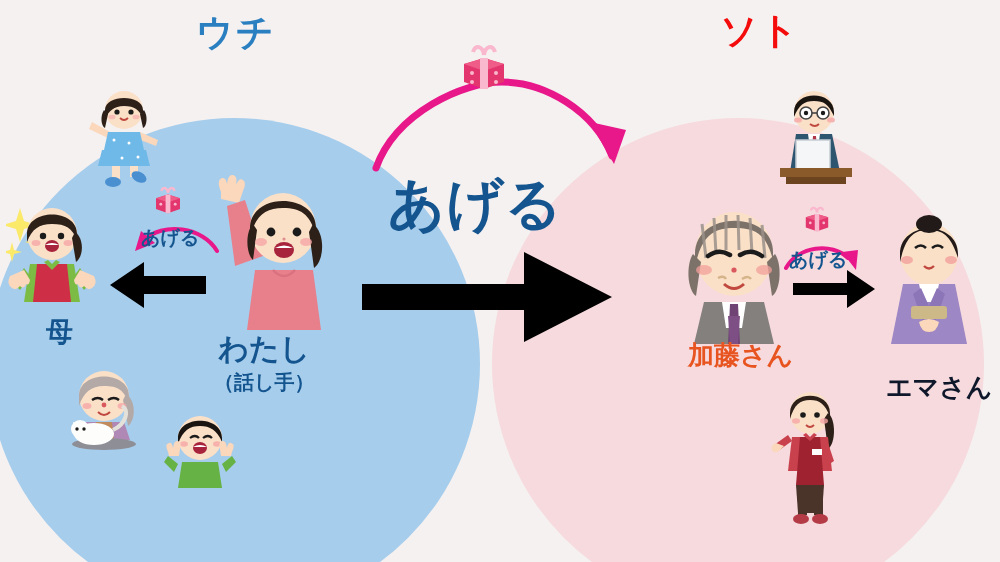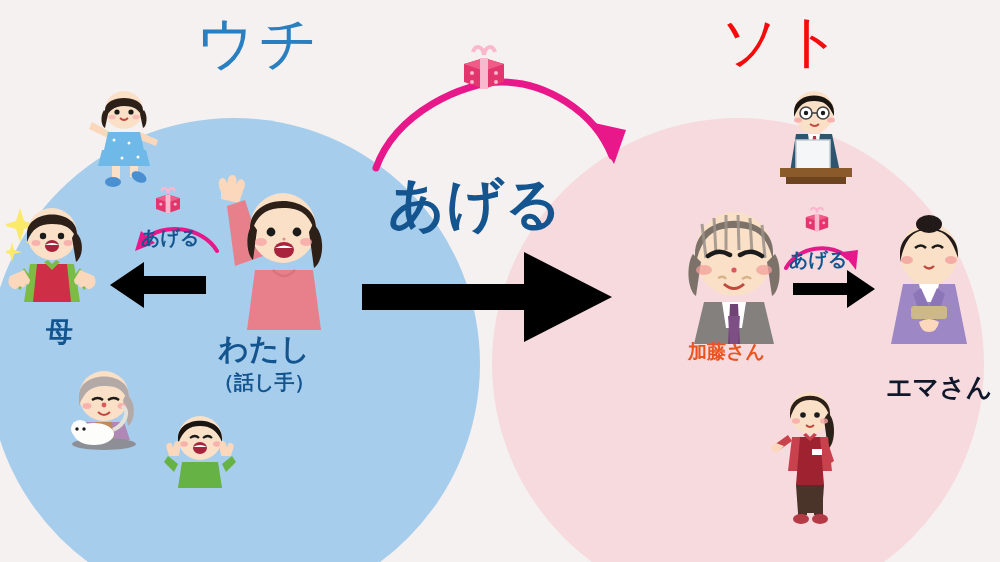--- a/index.html
+++ b/index.html
@@ -11,22 +11,22 @@
   }
   .stage{position:absolute;inset:0;}
 
   
   .circle{position:absolute;border-radius:50%;}
   #uchi-circle{left:-12px;top:118px;width:492px;height:492px;background:#a6cdec;}
   #soto-circle{left:492px;top:118px;width:492px;height:492px;background:#f6dade;}
 
   
   .group-label{
-    position:absolute;font-weight:400;letter-spacing:.06em;
-    font-size:58px;line-height:1;white-space:nowrap;
+    position:absolute;font-weight:700;letter-spacing:.06em;
+    font-size:37px;line-height:1;white-space:nowrap;
     font-family:"DejaVu Sans","Liberation Sans",sans-serif;
   }
   #uchi-label{left:196px;top:14px;color:#2a7fc1;}
   #soto-label{left:700px;top:12px;color:#f40b0b;margin-left:20px;}
 
   
   #center-verb{
     position:absolute;left:388px;top:176px;
     font-size:56px;font-weight:700;color:#14558f;
     letter-spacing:.02em;white-space:nowrap;line-height:1;
@@ -38,21 +38,21 @@
     white-space:nowrap;line-height:1;
   }
   #uchi-mini-verb{left:141px;top:228px;}
   #soto-mini-verb{left:789px;top:250px;}
 
   
   .name-label{position:absolute;white-space:nowrap;line-height:1.12;text-align:center;font-weight:700;}
   #label-haha{left:46px;top:317px;font-size:27px;color:#14558f;}
   #label-watashi{left:214px;top:332px;font-size:30px;color:#14558f;}
   #label-watashi .sub{display:block;font-size:20px;margin-top:5px;}
-  #label-kato{left:688px;top:341px;font-size:19px;color:#e8541f;}
+  #label-kato{left:688px;top:341px;font-size:26px;color:#e8541f;}
   #label-ema{left:886px;top:345px;font-size:26px;color:#0f172a;margin-top:28px;}
 
   
   .blk-arrow{position:absolute;}
   #arrow-to-mother{left:110px;top:258px;width:96px;height:54px;}
   #arrow-uchi-to-soto{left:362px;top:250px;width:250px;height:94px;}
   #arrow-kato-to-ema{left:793px;top:270px;width:82px;height:38px;}
 
   
   .arc{position:absolute;}

